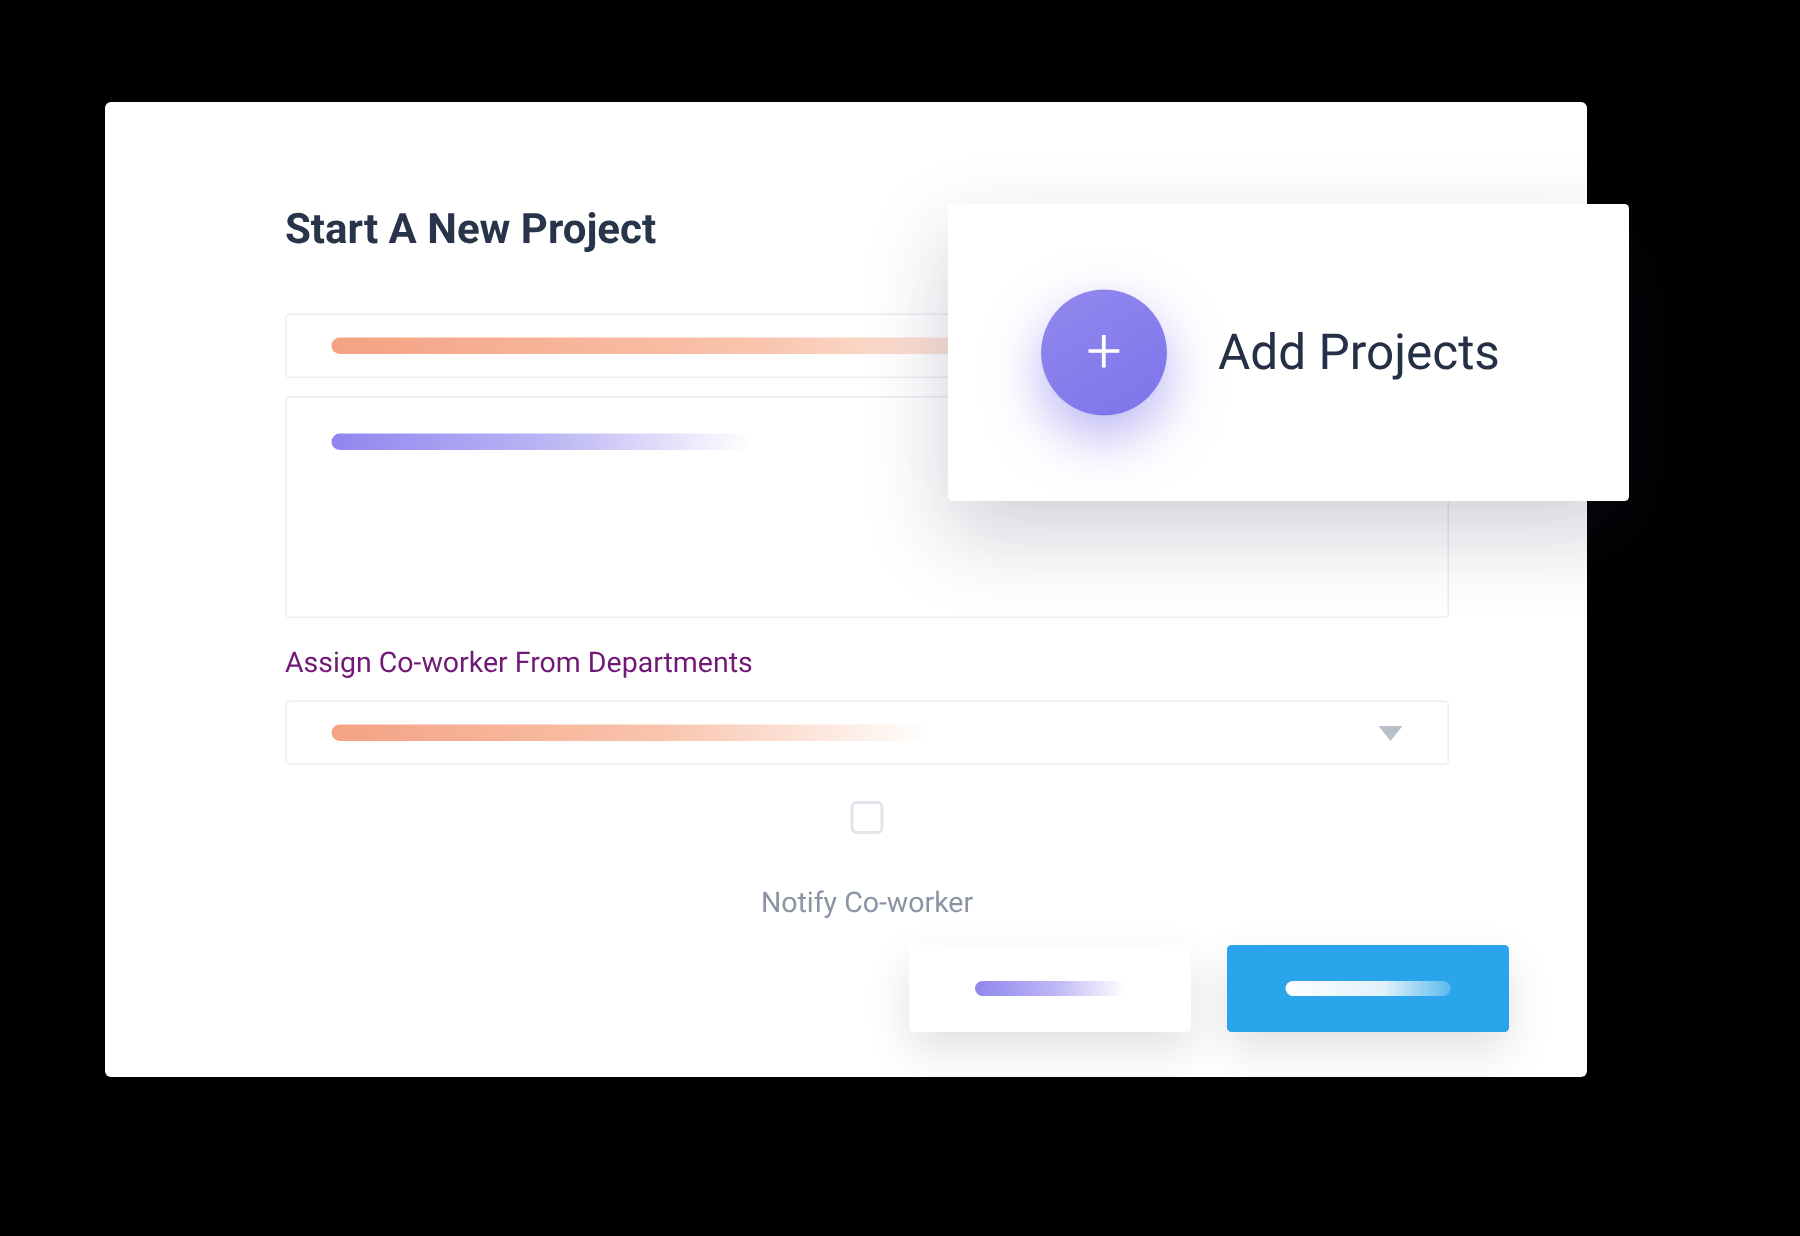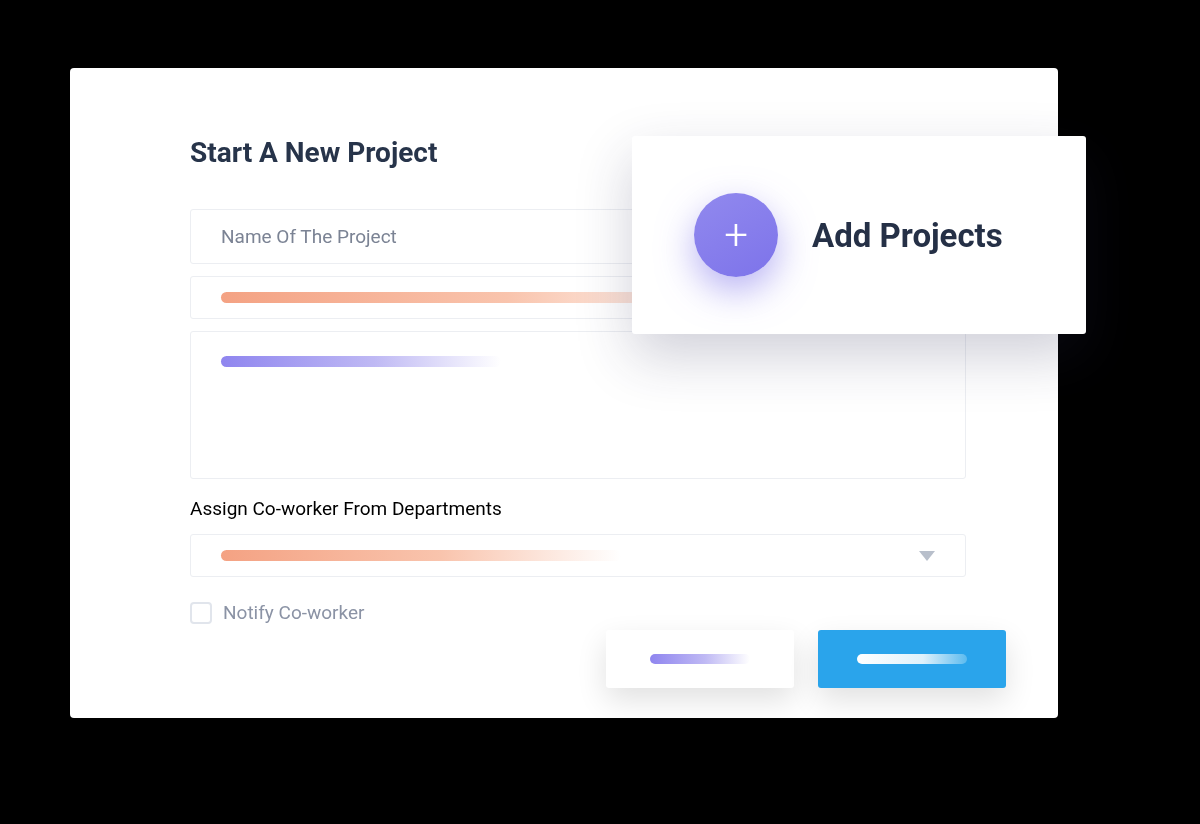--- a/index.html
+++ b/index.html
@@ -56,21 +56,21 @@
   }
   .skeleton-purple-short {
     width: 280px;
     background: linear-gradient(90deg, #8f85ef 0%, #bfb9f4 55%, #ffffff 100%);
   }
   .skeleton-orange-select {
     width: 400px;
     background: linear-gradient(90deg, #f4a283 0%, #f9c4ad 55%, #ffffff 100%);
   }
   .section-label {
-    color: #000000;
+    color: #701a75;
     font-size: 19px;
     margin-top: 18px;
     margin-bottom: 14px;
   }
   .select-row {
     width: 100%;
     border: 1px solid #eceef2;
     border-radius: 3px;
     padding: 15px 30px;
     display: flex;
@@ -78,23 +78,24 @@
     justify-content: space-between;
   }
   .caret-down {
     width: 0; height: 0;
     border-left: 8px solid transparent;
     border-right: 8px solid transparent;
     border-top: 10px solid #b8bfcb;
   }
   .checkbox-row {
     display: flex;
-    align-items: flex-end;
+    align-items: center;
     margin-top: 24px;
-    gap: 11px;
+    gap: 34px;
+    flex-direction: column;
   }
   .checkbox-box {
     width: 22px;
     height: 22px;
     border: 2px solid #e1e5ec;
     border-radius: 4px;
     background: #fff;
   }
   .checkbox-label {
     color: #8b93a5;
@@ -159,33 +160,30 @@
     box-shadow: 0 14px 36px rgba(125,115,234,0.55);
   }
   .plus-glyph {
     color: #fff;
     font-size: 42px;
     font-weight: 300;
     line-height: 1;
   }
   .add-projects-label {
     font-size: 33px;
-    font-weight: 700;
+    font-weight: 400;
     color: #253046;
   }
 </style>
 </head>
 <body>
 
 <div class="form-card">
   <h1 class="form-title">Start A New Project</h1>
 
-  <div class="input-row">
-    <span class="input-placeholder-text">Name Of The Project</span>
-  </div>
 
   <div class="input-row">
     <div class="skeleton-bar skeleton-orange-long"></div>
   </div>
 
   <div class="input-row tall">
     <div class="skeleton-bar skeleton-purple-short"></div>
   </div>
 
   <div class="section-label">Assign Co-worker From Departments</div>

